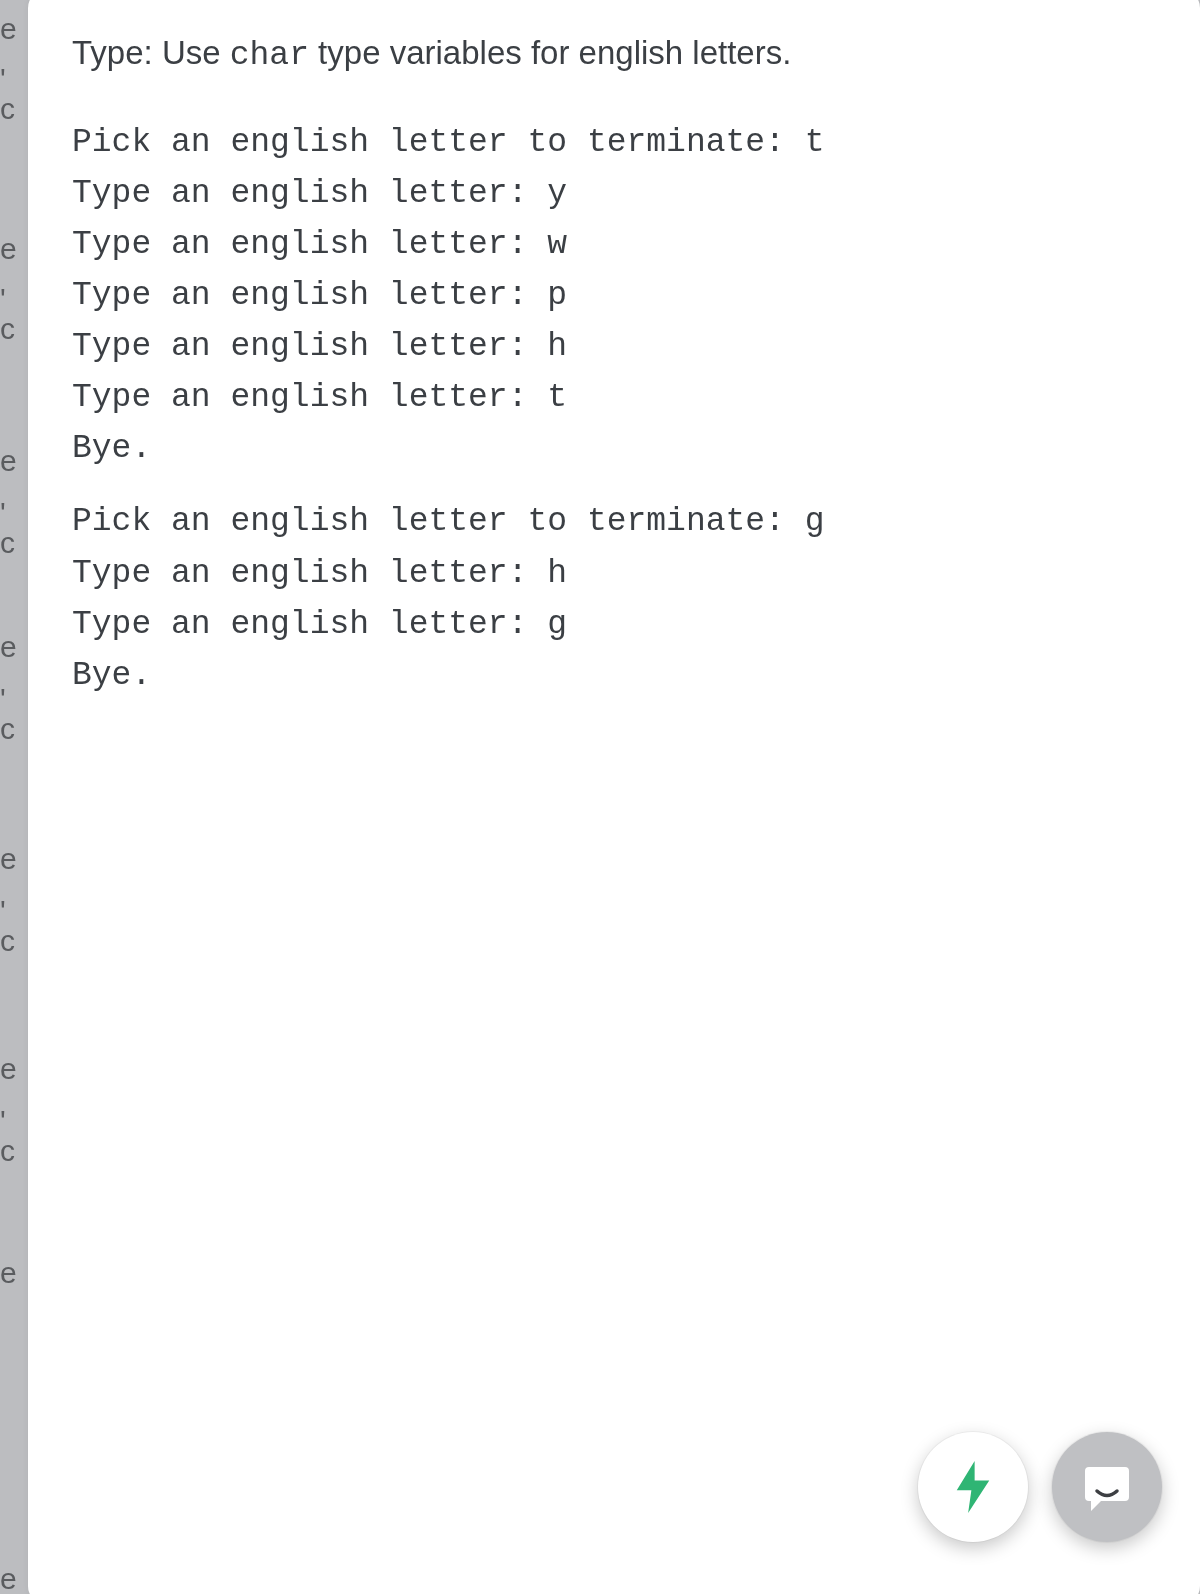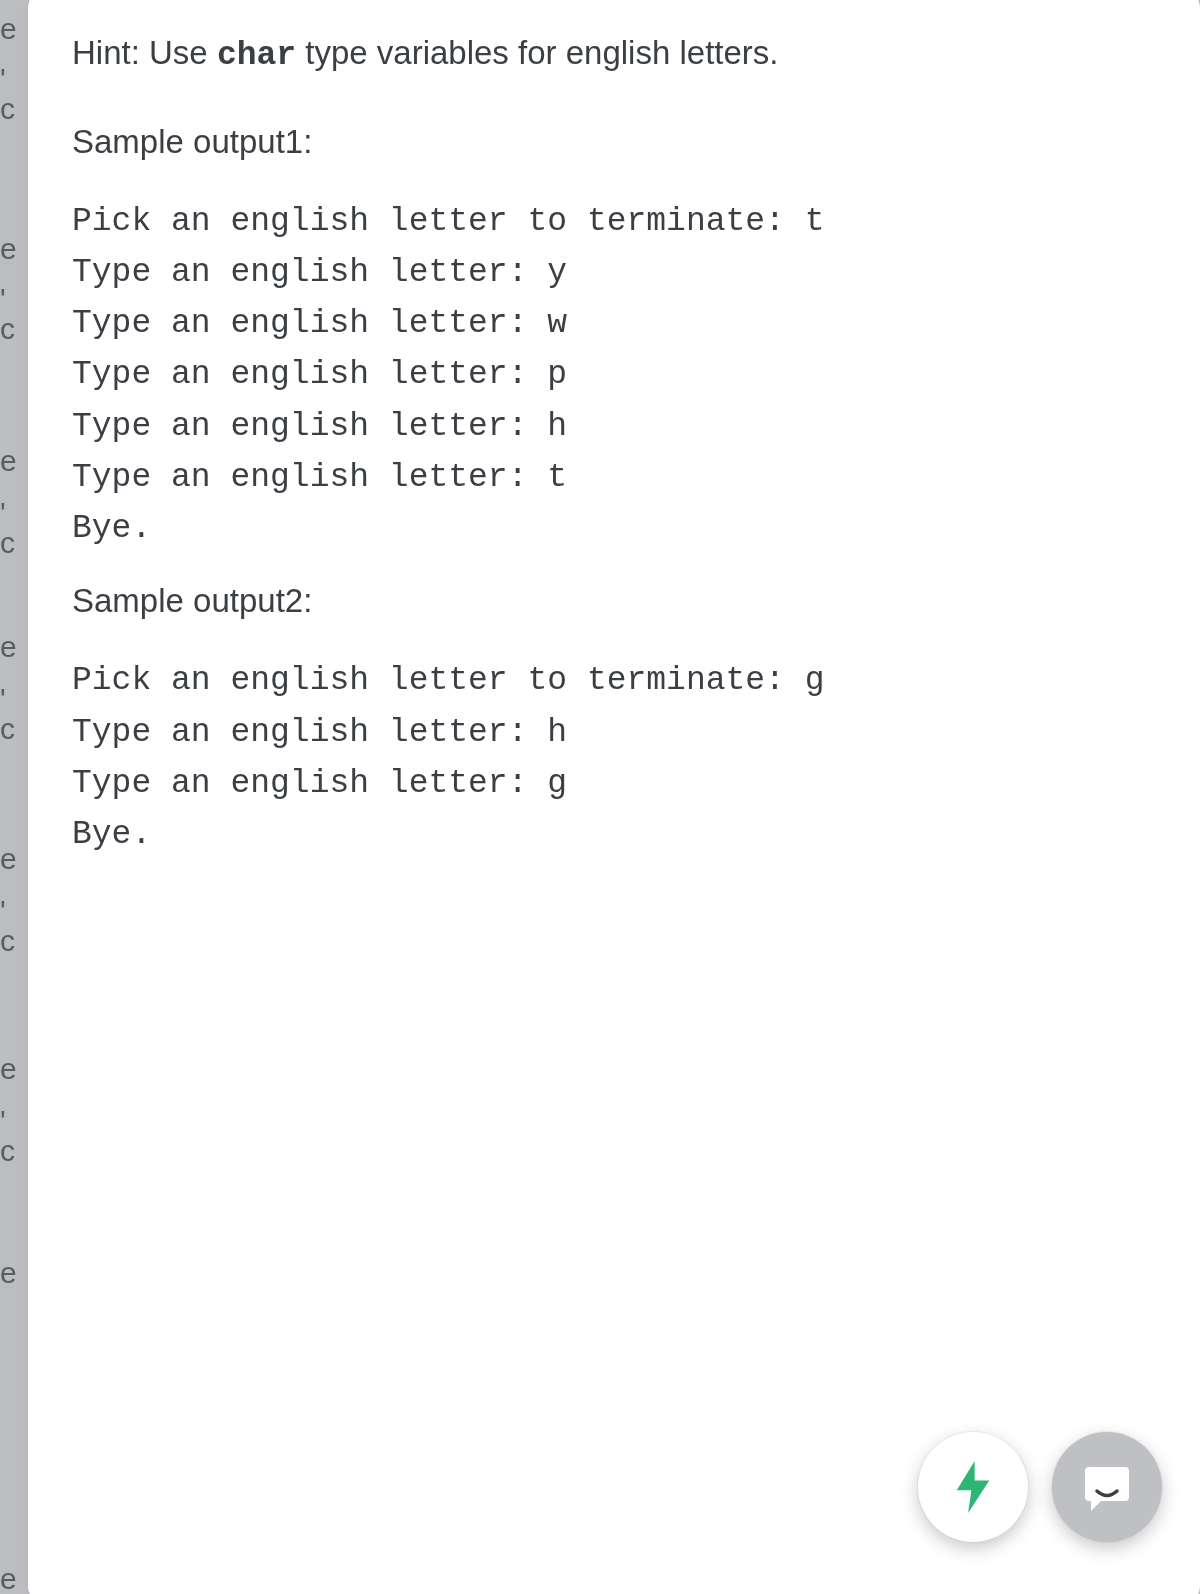--- a/index.html
+++ b/index.html
@@ -44,21 +44,20 @@
   }
   .hint {
     font-size: 33px;
     line-height: 1.5;
     color: #3b3f44;
     margin-bottom: 36px;
   }
   .hint .mono-inline {
     font-family: "SFMono-Regular", Consolas, "Liberation Mono", Menlo, monospace;
     font-size: 33px;
-    font-weight: bold;
   }
   .label {
     font-size: 33px;
     line-height: 1.5;
     color: #3b3f44;
     margin-bottom: 30px;
   }
   .codeblock {
     font-family: "SFMono-Regular", Consolas, "Liberation Mono", Menlo, monospace;
     font-size: 33px;
@@ -119,33 +118,31 @@
 <div class="strip s11">e</div>
 <div class="strip s12">' c</div>
 <div class="strip s13">e</div>
 <div class="strip s14">e</div>
 
 <div class="sheet">
 
 
 
   <p class="hint">
-    <span>Hint: Use </span><span class="mono-inline">char</span><span> type variables for english letters.</span>
+    <span>Type: Use </span><span class="mono-inline">char</span><span> type variables for english letters.</span>
   </p>
 
-  <p class="label">Sample output1:</p>
   <div class="codeblock">Pick an english letter to terminate: t
 Type an english letter: y
 Type an english letter: w
 Type an english letter: p
 Type an english letter: h
 Type an english letter: t
 Bye.</div>
 
-  <p class="label">Sample output2:</p>
   <div class="codeblock last">Pick an english letter to terminate: g
 Type an english letter: h
 Type an english letter: g
 Bye.</div>
 
 </div>
 
 <div class="fab fab-bolt">
   <span>
     <svg width="44" height="52" viewBox="0 0 24 32">

